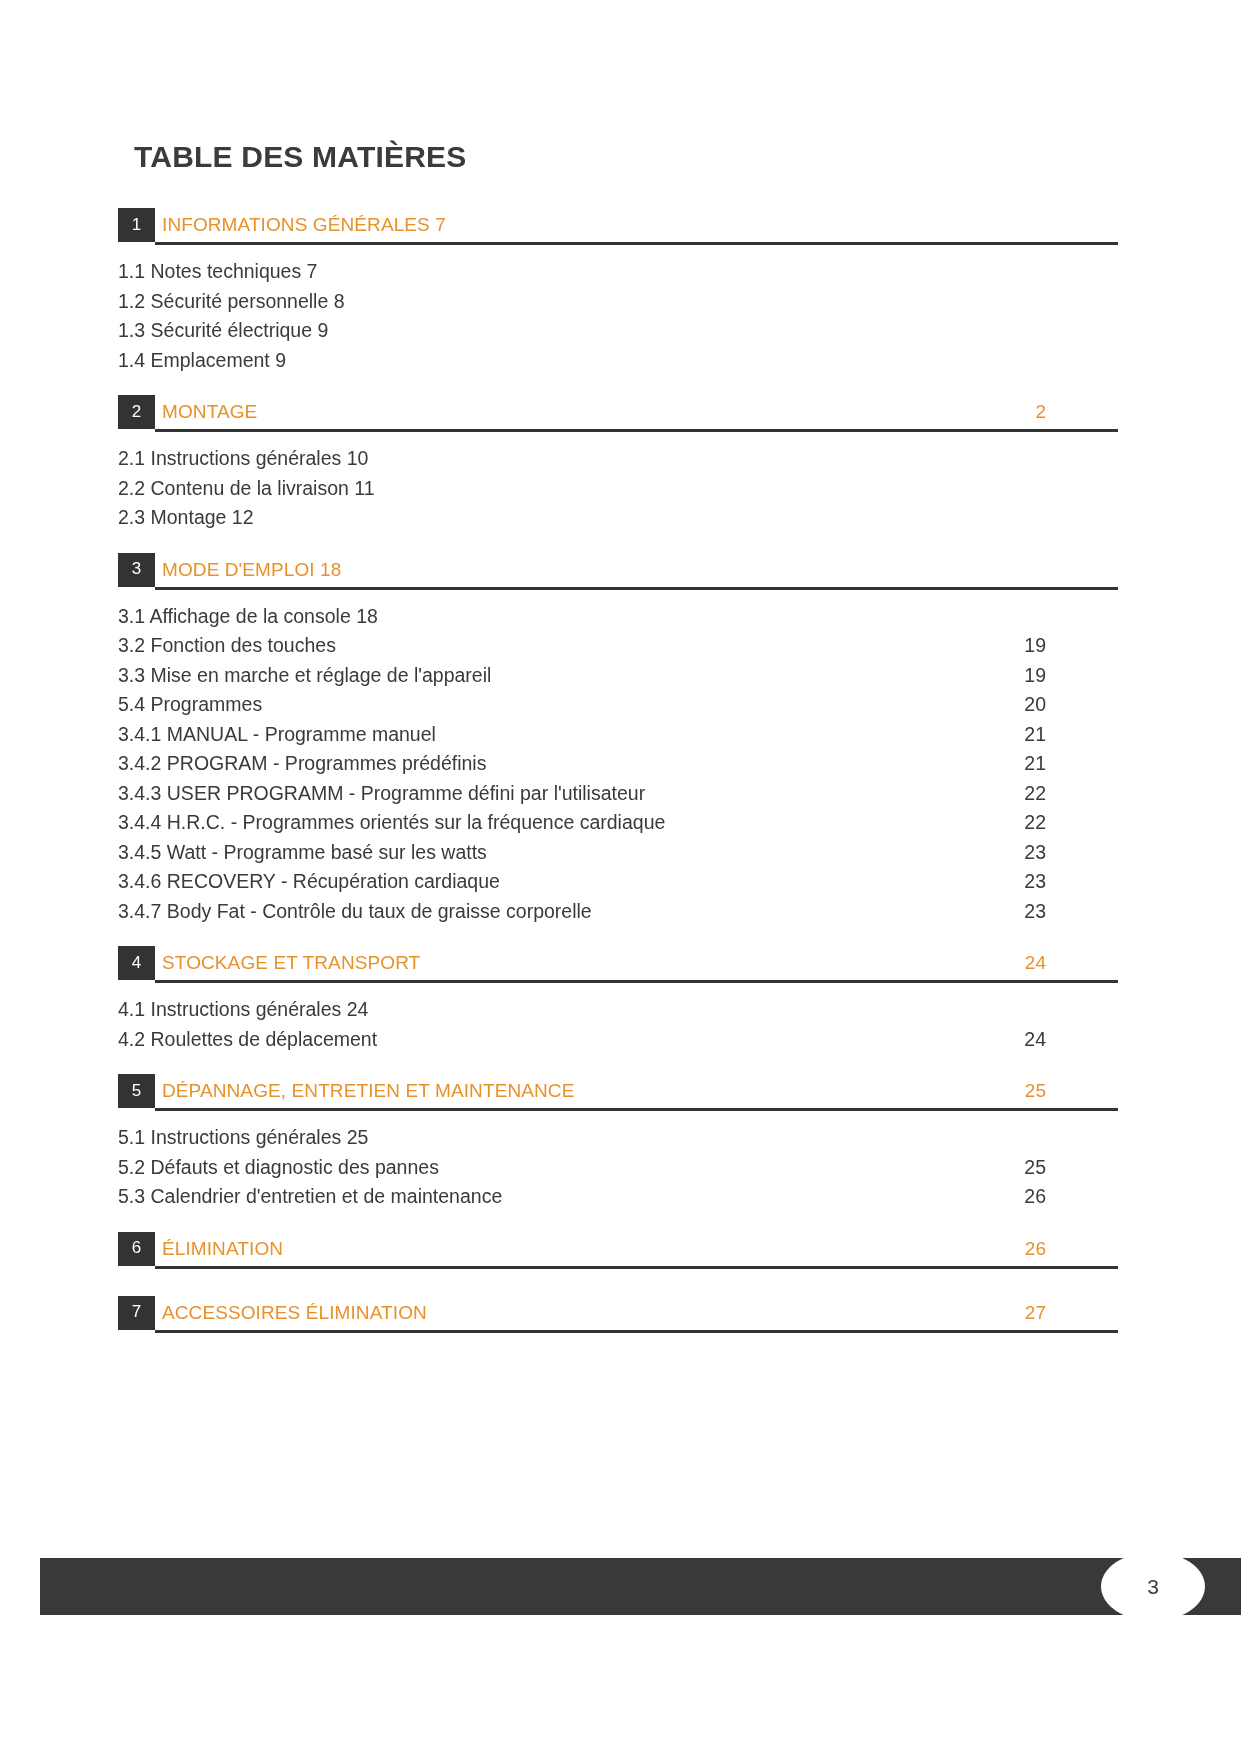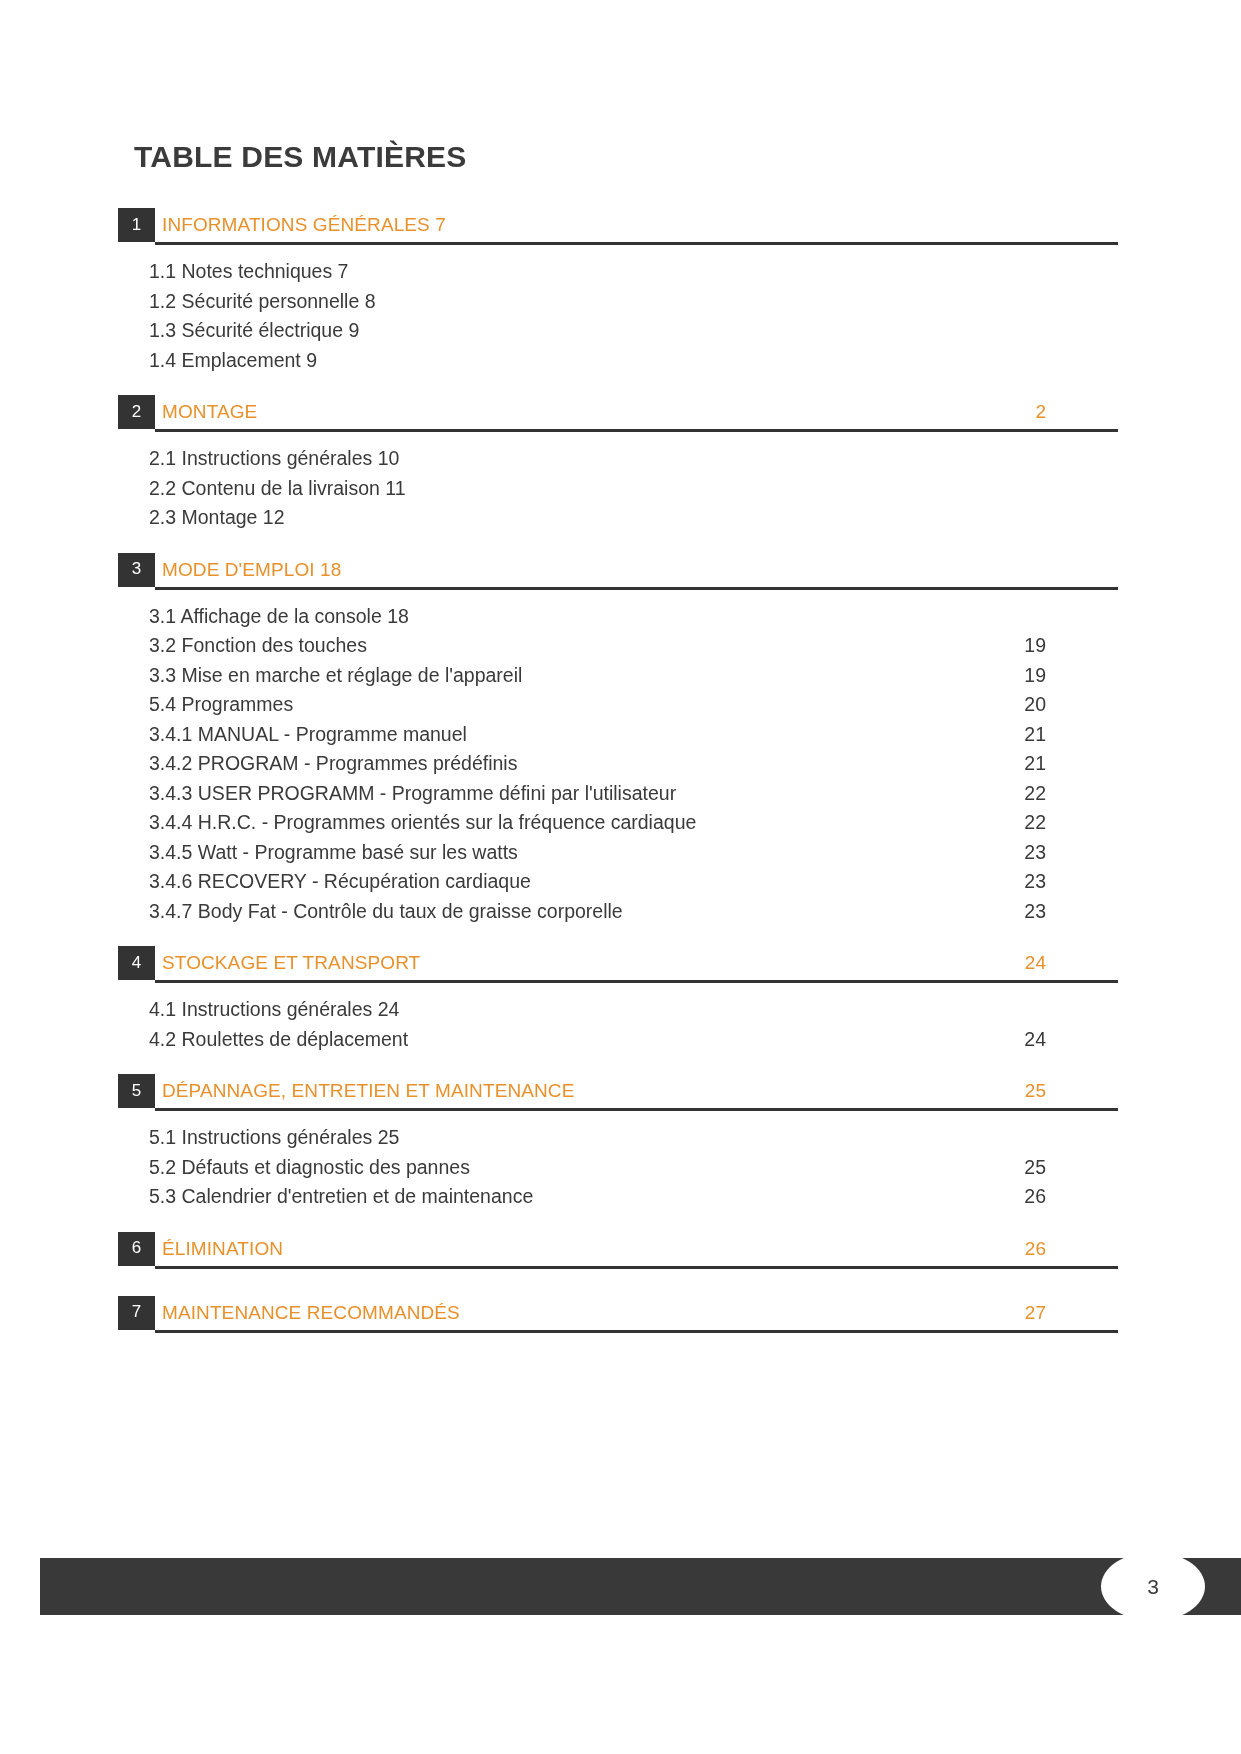--- a/index.html
+++ b/index.html
@@ -96,21 +96,20 @@
     padding-top: 12px;
     padding-bottom: 20px;
   }
   .entry {
     display: flex;
     align-items: center;
     font-size: 19.5px;
     line-height: 29.5px;
     color: #3a3a3a;
     white-space: nowrap;
-    margin-left: 31px;
   }
   .entry-label {
     flex: 0 0 auto;
   }
   .entry-spacer { flex: 1 1 auto; }
   .entry-page {
     flex: 0 0 auto;
     padding-right: 72px;
   }
 
@@ -308,21 +307,21 @@
           <div class="sec-title">ÉLIMINATION</div>
           <div class="sec-spacer"></div>
           <div class="sec-page">26</div>
         </div>
         <div class="sec-rule"></div>
         <div class="entries" style="padding-top: 0px; padding-bottom: 27px;"></div>
       </div>
       <div class="sec">
         <div class="sec-bar">
           <div class="sec-num">7</div>
-          <div class="sec-title">MAINTENANCE RECOMMANDÉS</div>
+          <div class="sec-title">ACCESSOIRES ÉLIMINATION</div>
           <div class="sec-spacer"></div>
           <div class="sec-page">27</div>
         </div>
         <div class="sec-rule"></div>
         <div class="entries" style="padding-top: 0px; padding-bottom: 27px;"></div>
       </div>
     </div>
 
   <div class="footer">
     <div class="footer-notch"></div>

